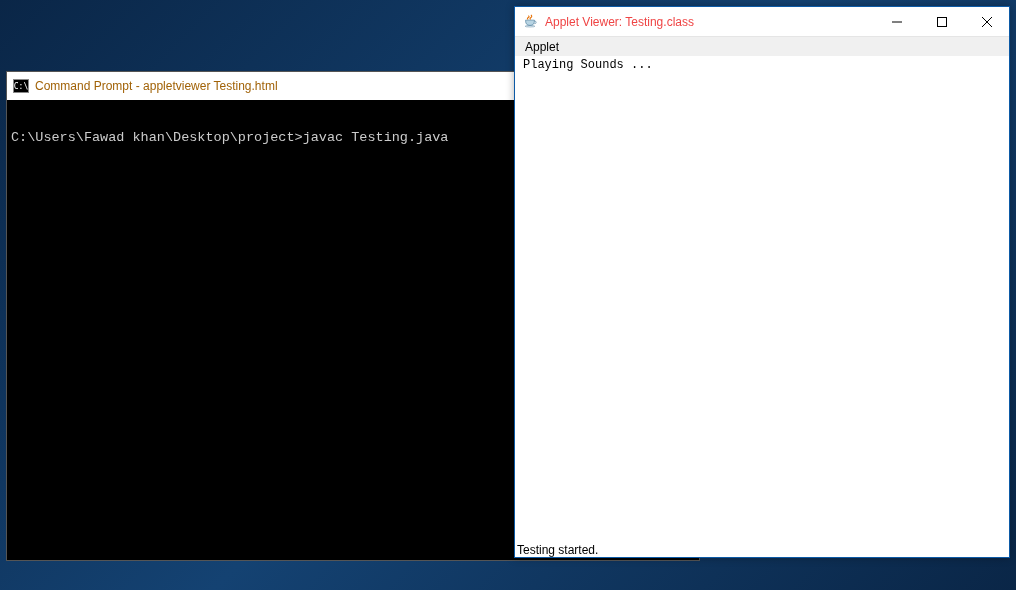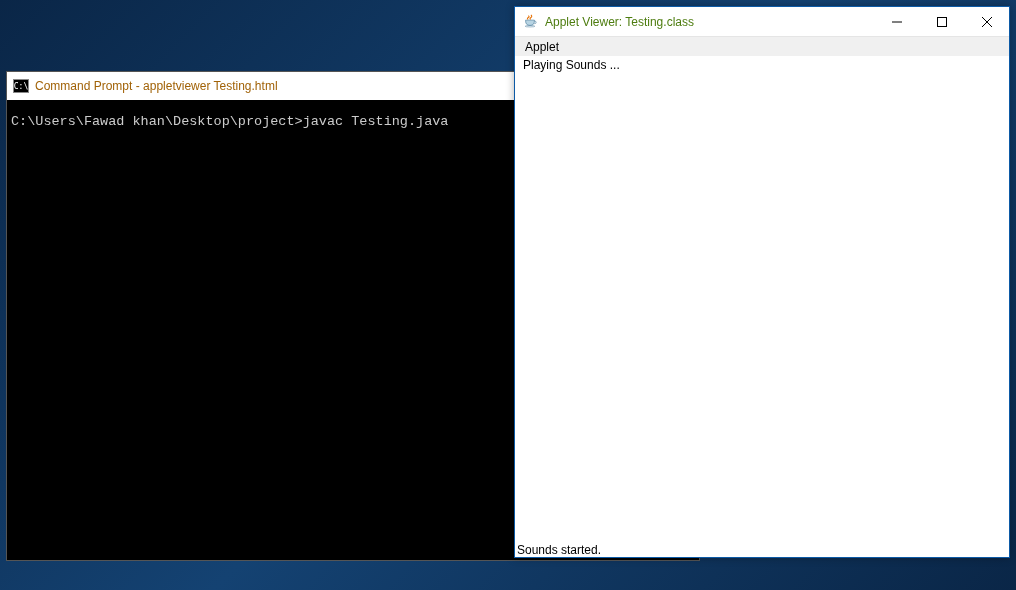--- a/index.html
+++ b/index.html
@@ -52,20 +52,21 @@
       background: #000;
       padding: 14px 4px 4px 4px;
       font-family: Consolas, "Courier New", monospace;
       font-size: 13.5px;
       color: #ccc;
       line-height: 1.2;
     }
     .cmd-line {
       white-space: pre;
       margin-bottom: 2px;
+      margin-top: 16px;
     }
     .cmd-spacer {
       height: 14px;
     }
     
     .applet-window {
       position: absolute;
       left: 514px;
       top: 6px;
       width: 496px;
@@ -88,21 +89,21 @@
       height: 16px;
       margin: 0 6px 0 8px;
       position: relative;
     }
     .java-cup {
       width: 14px;
       height: 14px;
     }
     .applet-title {
       font-size: 12px;
-      color: #4d7c0f;
+      color: #ef4444;
       flex: 1;
     }
     .window-controls {
       display: flex;
       height: 100%;
     }
     .win-btn {
       width: 45px;
       height: 100%;
       display: flex;
@@ -124,20 +125,21 @@
       padding: 1px 6px;
       cursor: pointer;
     }
     .applet-content {
       flex: 1;
       background: #fff;
       padding: 2px 8px;
       font-size: 12px;
       color: #000;
       position: relative;
+      font-family: Liberation Mono, monospace;
     }
     .applet-statusbar {
       height: 16px;
       background: #fff;
       font-size: 12px;
       color: #000;
       padding: 0 2px;
       display: flex;
       align-items: flex-end;
     }
@@ -187,15 +189,15 @@
       </div>
     </div>
   </div>
   <div class="applet-menubar">
     <div class="menu-item">Applet</div>
   </div>
   <div class="applet-content">
     <span>Playing Sounds ...</span>
   </div>
   <div class="applet-statusbar">
-    <span>Sounds started.</span>
+    <span>Testing started.</span>
   </div>
 </div>
 
 </body></html>

